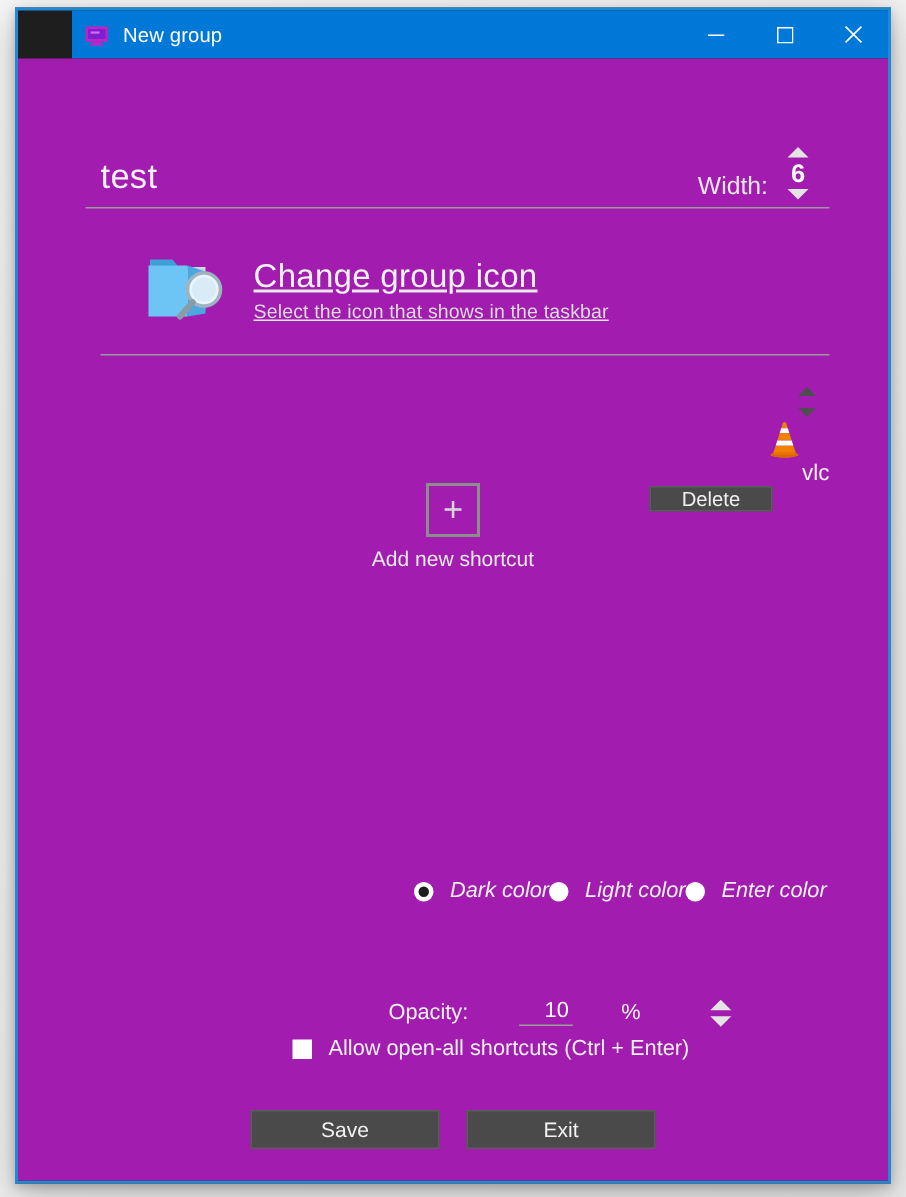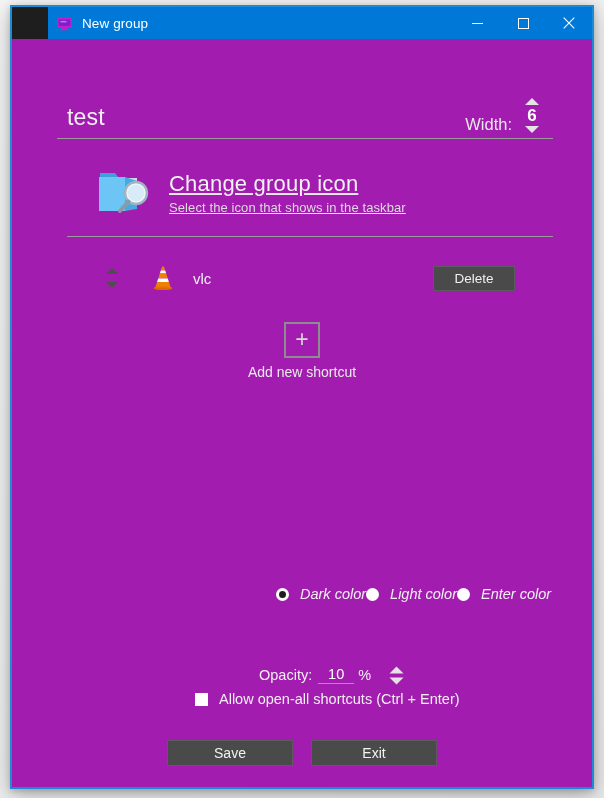--- a/index.html
+++ b/index.html
@@ -181,22 +181,23 @@
 
   
   #shortcut-list {
     position: absolute;
     left: 55px;
     top: 218px;
     width: 486px;
   }
   .shortcut-row {
     display: flex;
-    align-items: center;
+    align-items: flex-end;
     height: 42px;
+    flex-direction: column;
   }
   .reorder {
     width: 30px;
     display: flex;
     flex-direction: column;
     align-items: center;
     justify-content: center;
     margin-left: 30px;
     flex: 0 0 auto;
   }
@@ -299,30 +300,31 @@
   }
 
   
   #opacity-row {
     position: absolute;
     left: 247px;
     top: 623px;
     display: flex;
     align-items: center;
     height: 26px;
+    gap: 28px;
   }
   #opacity-label {
     font-size: 14.5px;
     color: #f0f0f0;
     margin-right: 6px;
   }
   #opacity-field {
     min-width: 30px;
     border-bottom: 1px solid #9a9a9a;
-    text-align: center;
+    text-align: right;
     font-size: 14.5px;
     color: #ffffff;
     padding: 0 3px 1px 3px;
   }
   #opacity-percent {
     font-size: 14.5px;
     color: #f0f0f0;
     margin-left: 4px;
   }
   #opacity-spin {

